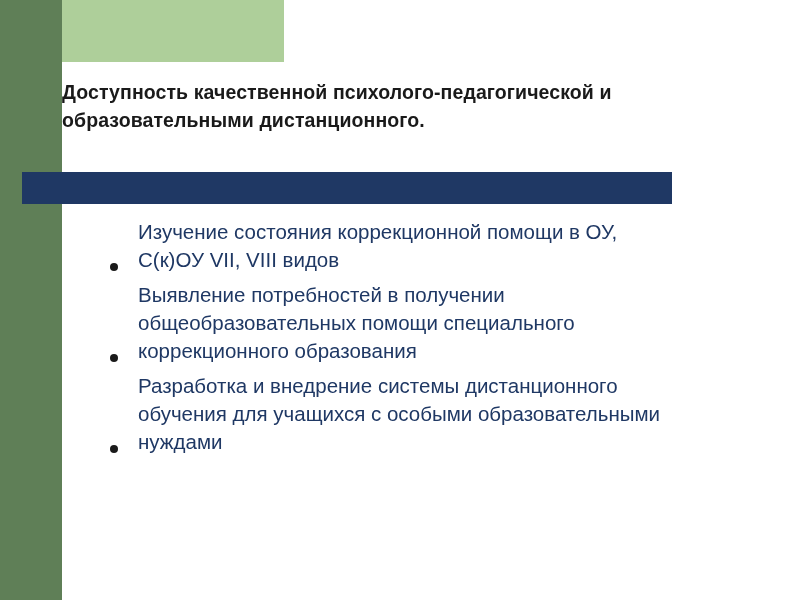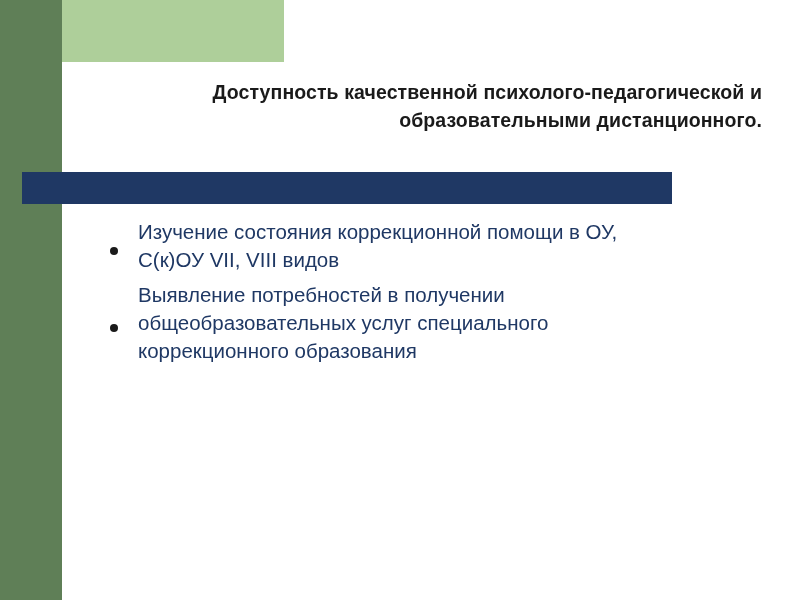--- a/index.html
+++ b/index.html
@@ -54,40 +54,40 @@
     width: 650px;
     height: 32px;
     background: #1f3864;
   }
   
   .title {
     position: absolute;
     left: 62px;
     top: 78px;
     width: 700px;
-    text-align: right;
+    text-align: left;
     font-size: 19.5px;
     font-weight: bold;
     color: #1a1a1a;
     line-height: 1.45;
     letter-spacing: 0.1px;
   }
   .title-line {
     display: block;
   }
   
   .body {
     position: absolute;
     left: 110px;
     top: 218px;
     width: 560px;
   }
   .bullet-row {
     display: flex;
-    align-items: center;
+    align-items: flex-end;
     margin-bottom: 8px;
   }
   .bullet-marker {
     flex: 0 0 auto;
     width: 28px;
     padding-top: 9px;
     color: #1f3864;
     font-size: 13px;
     line-height: 1;
   }
@@ -122,19 +122,23 @@
 
   <div class="body">
 
     <div class="bullet-row">
       <span class="bullet-marker"><span class="dot"></span></span>
       <span class="bullet-text">Изучение состояния коррекционной помощи в ОУ, С(к)ОУ VII, VIII видов</span>
     </div>
 
     <div class="bullet-row">
       <span class="bullet-marker"><span class="dot"></span></span>
-      <span class="bullet-text">Выявление потребностей  в получении общеобразовательных услуг специального коррекционного образования</span>
+      <span class="bullet-text">Выявление потребностей  в получении общеобразовательных помощи специального коррекционного образования</span>
     </div>
 
+    <div class="bullet-row">
+      <span class="bullet-marker"><span class="dot"></span></span>
+      <span class="bullet-text">Разработка и внедрение системы дистанционного обучения для учащихся с особыми образовательными нуждами</span>
+    </div>
 
   </div>
 
 </div>
 
 </body></html>

